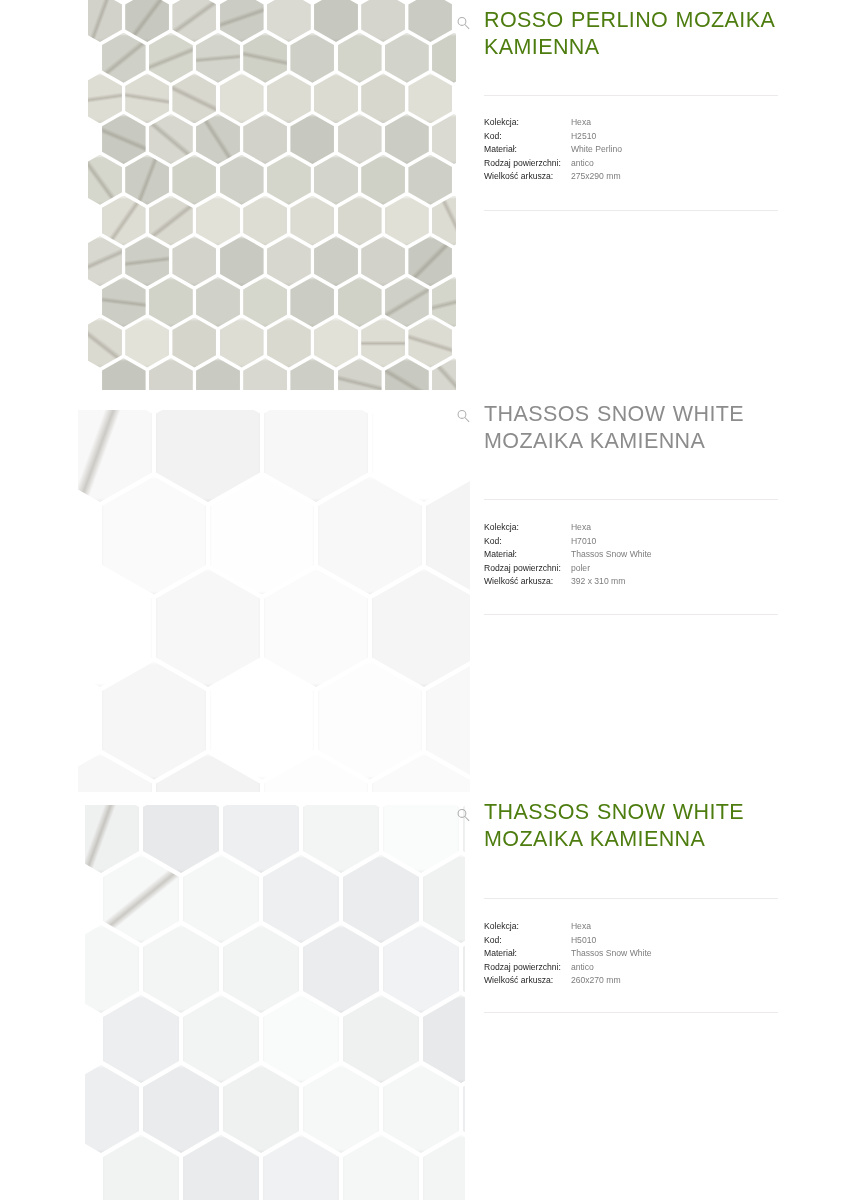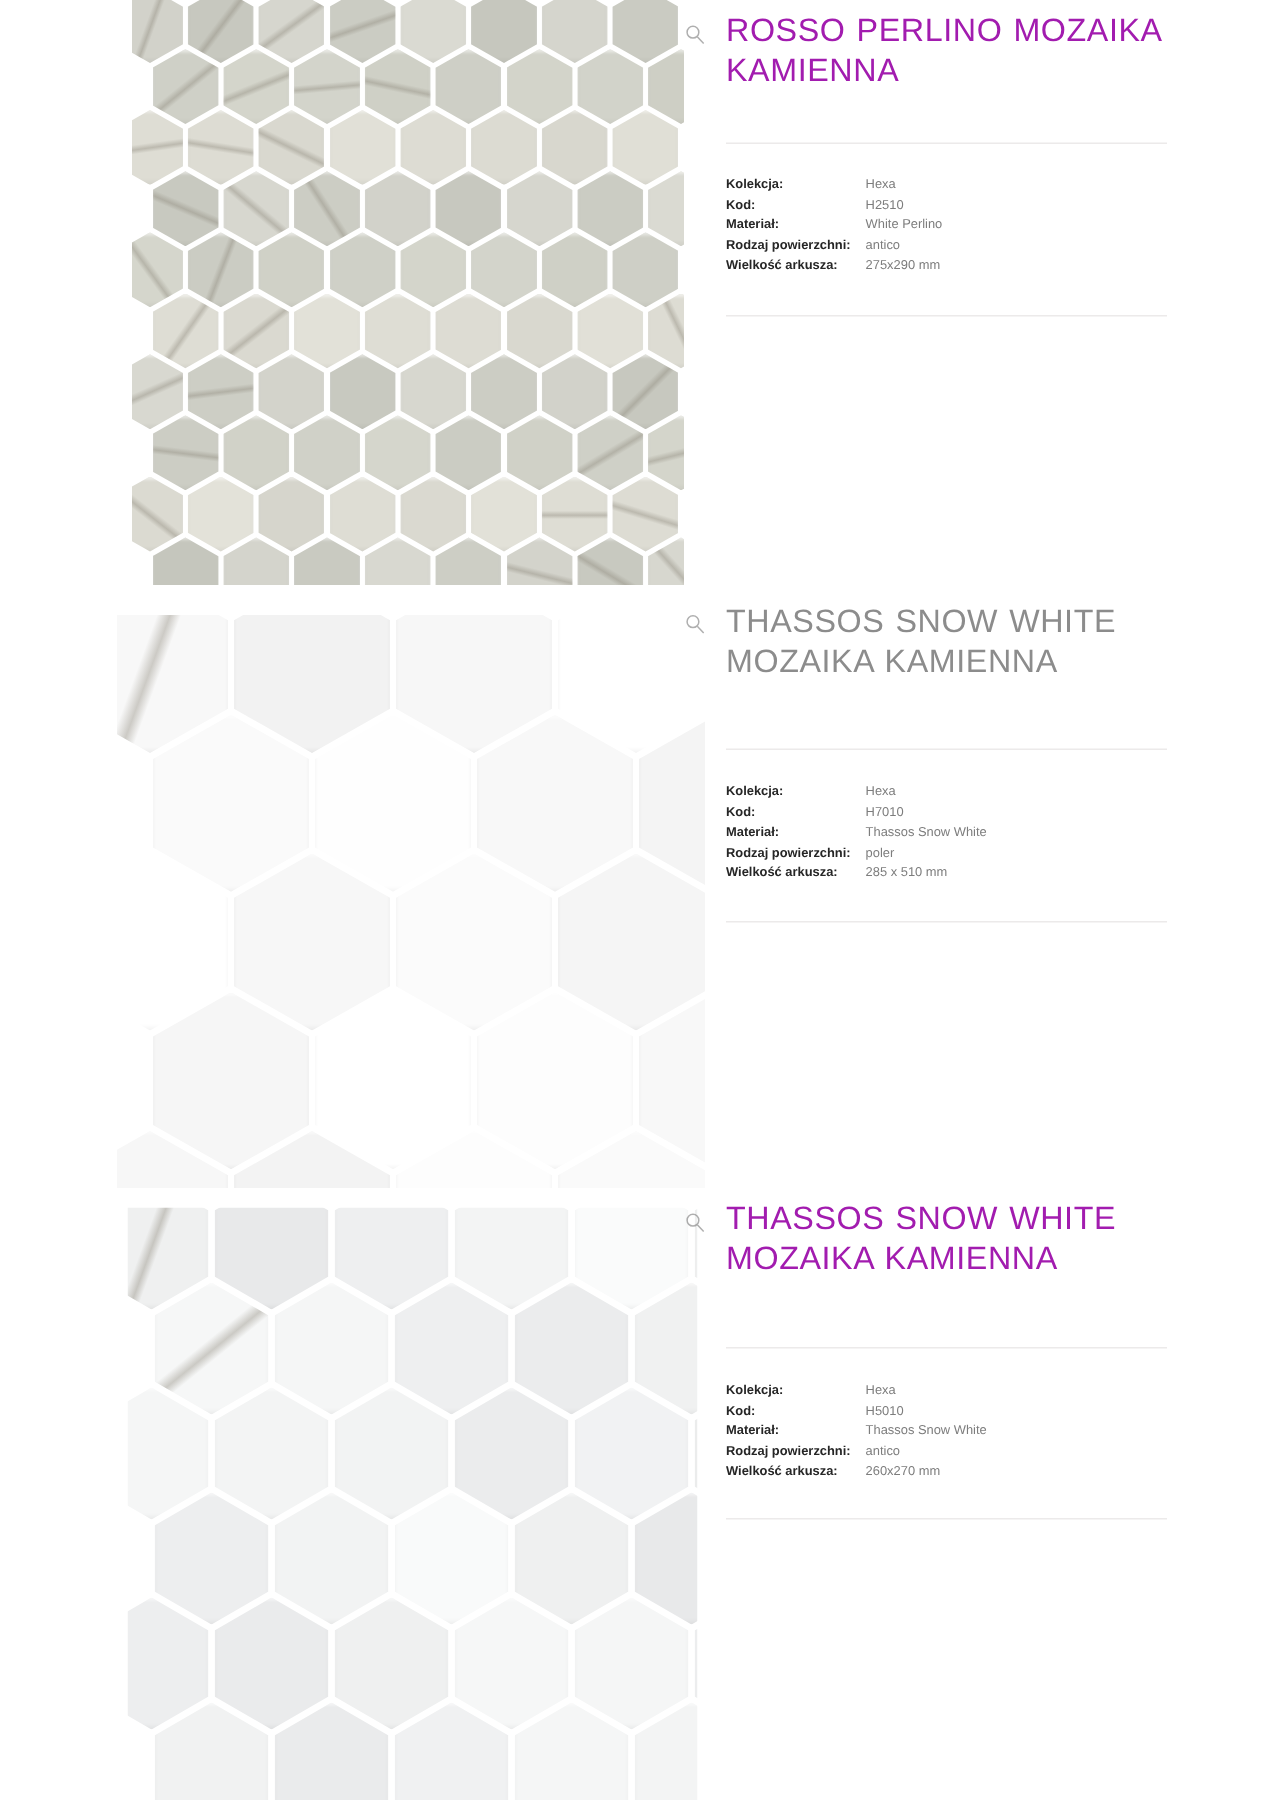--- a/index.html
+++ b/index.html
@@ -40,36 +40,36 @@
   .info { position: absolute; left: 484px; width: 294px; }
 
   .title {
     font-size: 21.5px;
     line-height: 27px;
     letter-spacing: .4px;
     font-weight: 400;
     margin: 0;
     word-spacing: 1px;
   }
-  .title.brown { color: #a21caf; }
+  .title.brown { color: #4d7c0f; }
   .title.grey  { color: #8c8c8c; }
 
   .divider {
     height: 1px;
     background: #eceaea;
     width: 294px;
   }
 
   .spec-table {
     border-collapse: collapse;
     font-size: 8.6px;
     line-height: 13.6px;
   }
   .spec-table td { padding: 0; vertical-align: top; white-space: nowrap; }
-  .spec-label { color: #262626; font-weight: 700; padding-right: 10px !important; margin-top: 32px; }
+  .spec-label { color: #262626; font-weight: 400; padding-right: 10px !important; margin-top: 32px; }
   .spec-value { color: #7d7d7d; font-weight: 400; }
 </style>
 </head>
 <body>
 
 <div class="page">
 
   <div class="product" style="top:0;height:400px;">
     <div class="media" style="left:88px; top:0px; width:368px; height:390px;">
       <div class="mosaic" id="mosaic1" style="background: rgb(255, 255, 255);">
@@ -246,21 +246,21 @@
         <tr>
           <td class="spec-label">Materiał:</td>
           <td class="spec-value">Thassos Snow White</td>
         </tr>
         <tr>
           <td class="spec-label">Rodzaj powierzchni:</td>
           <td class="spec-value">poler</td>
         </tr>
         <tr>
           <td class="spec-label">Wielkość arkusza:</td>
-          <td class="spec-value">285 x 510 mm</td>
+          <td class="spec-value">392 x 310 mm</td>
         </tr>
       </tbody>
         </table>
       <div class="divider" style="position:absolute;top:216px;left:0;"></div>
     </div>
   </div>
 
   <div class="product" style="top:796px;height:404px;">
     <div class="media" style="left:85px; top:9px; width:380px; height:395px;">
       <div class="mosaic" id="mosaic3" style="background: rgb(255, 255, 255);">

